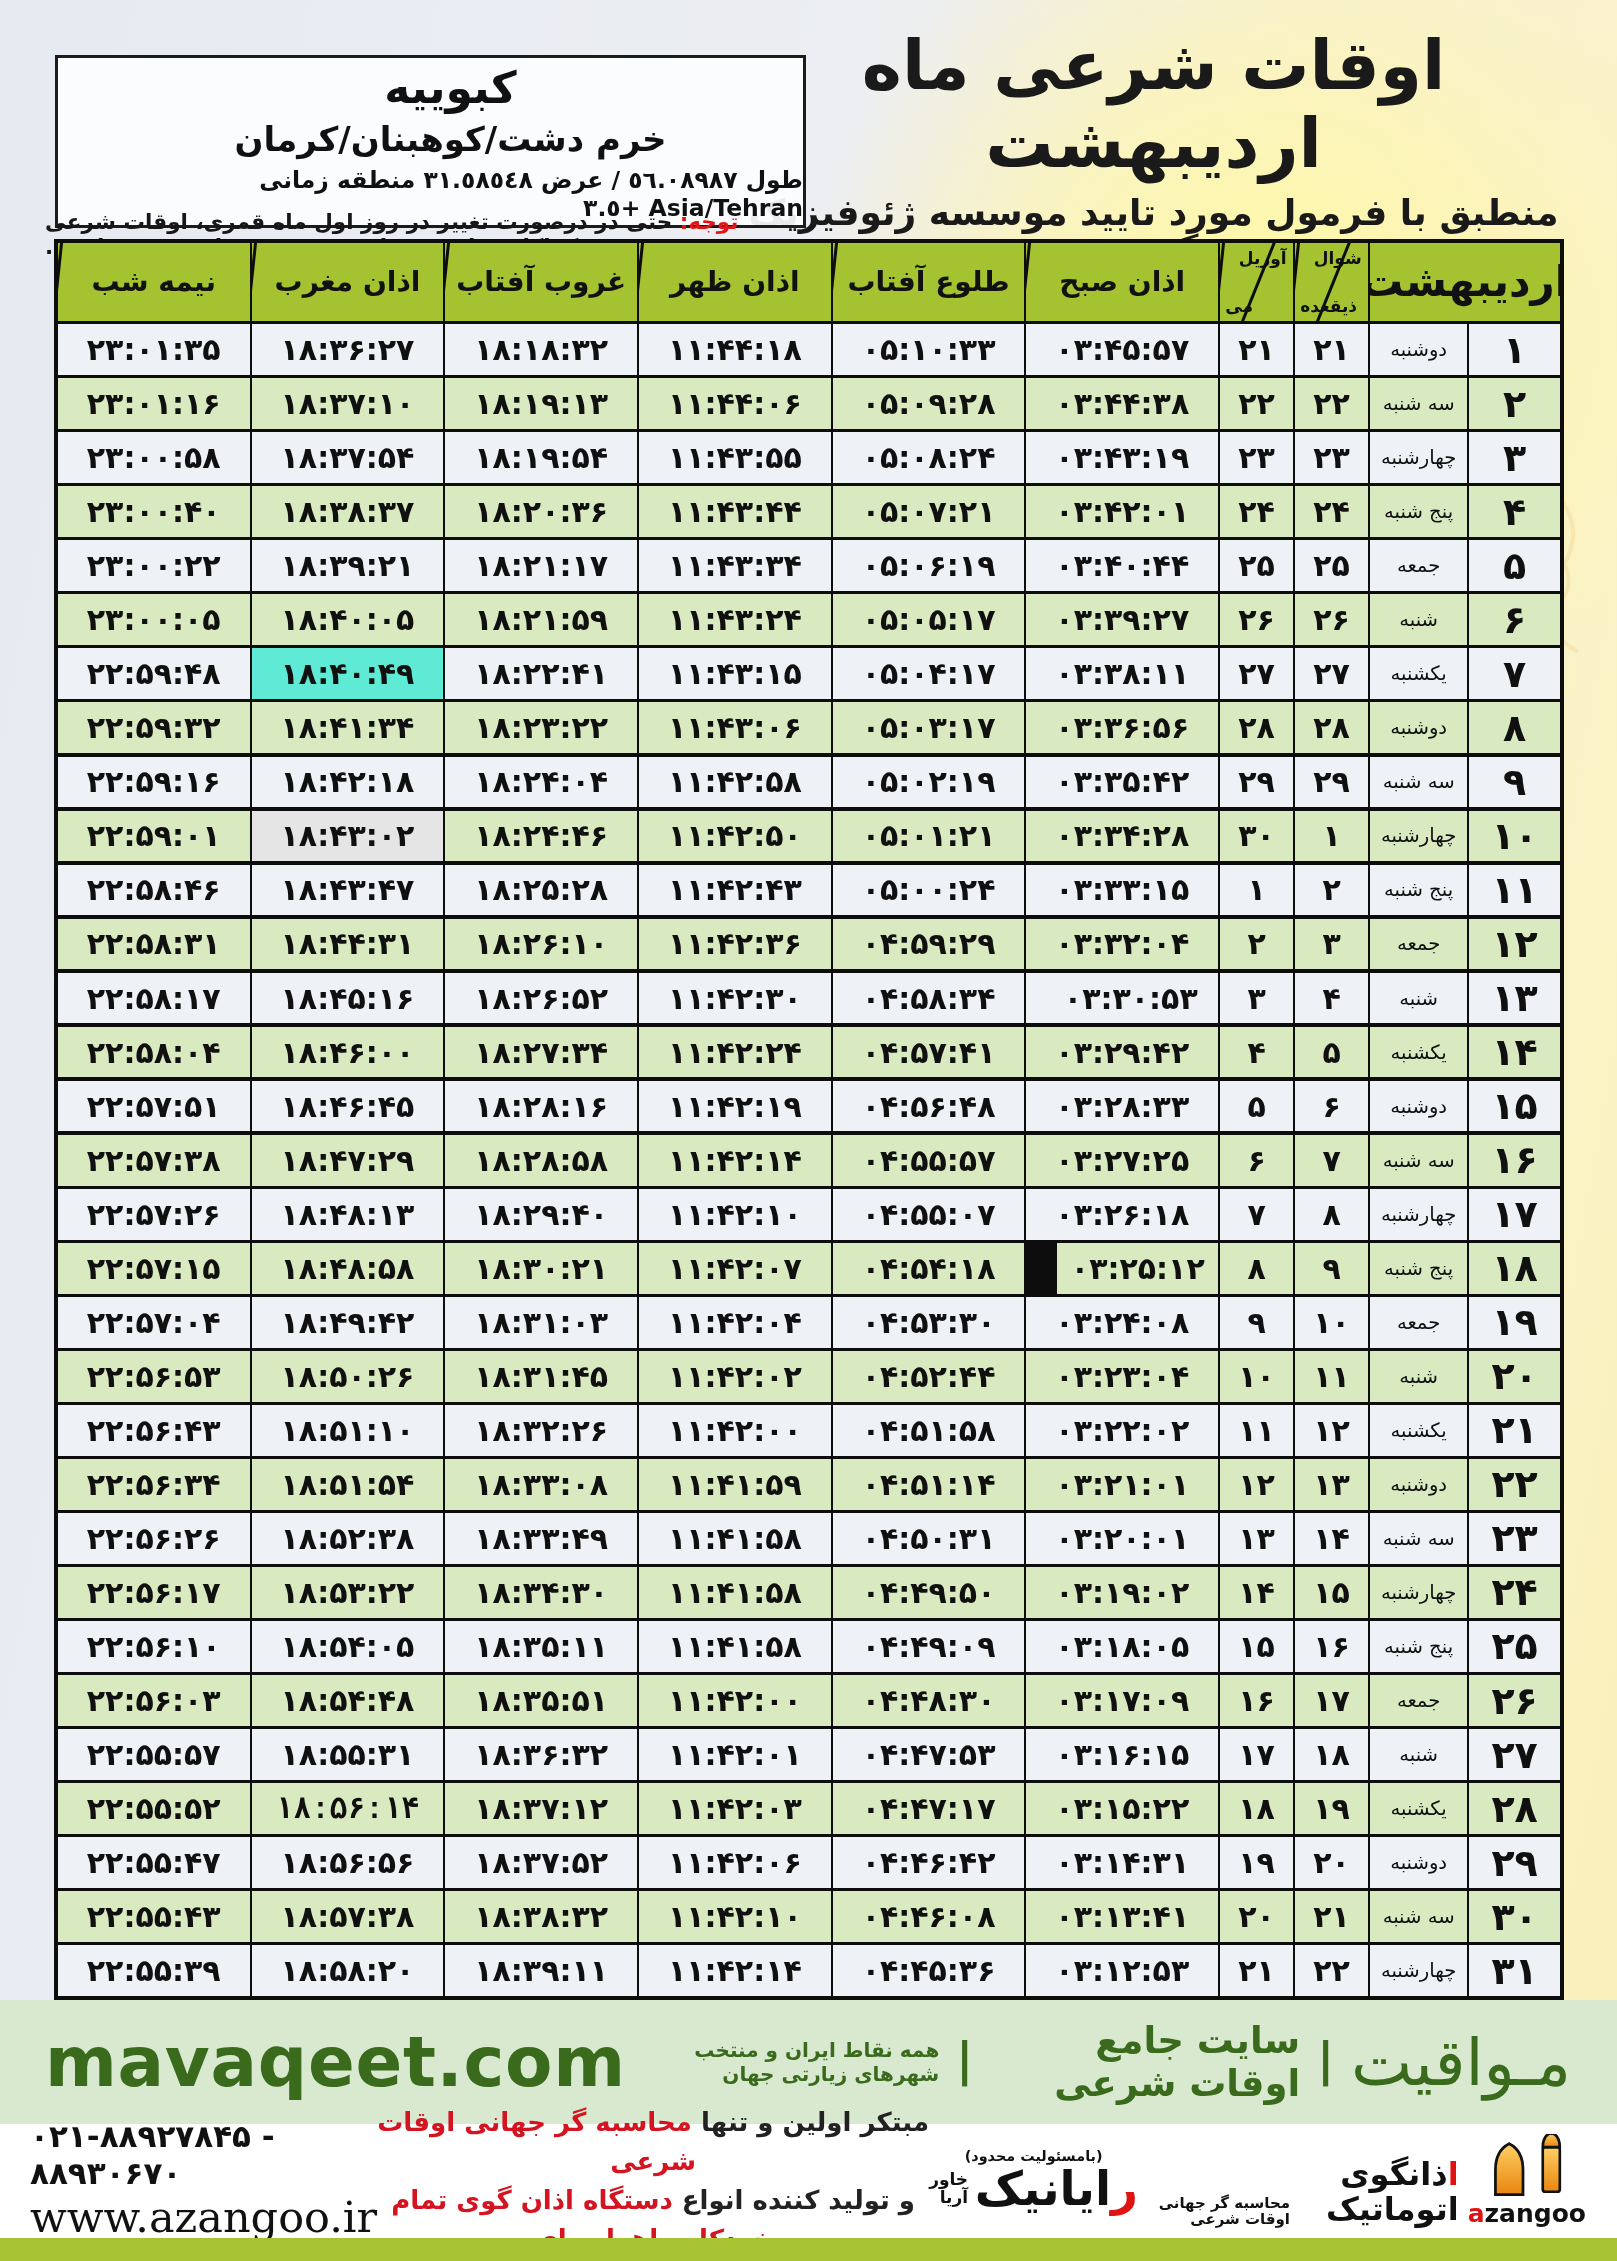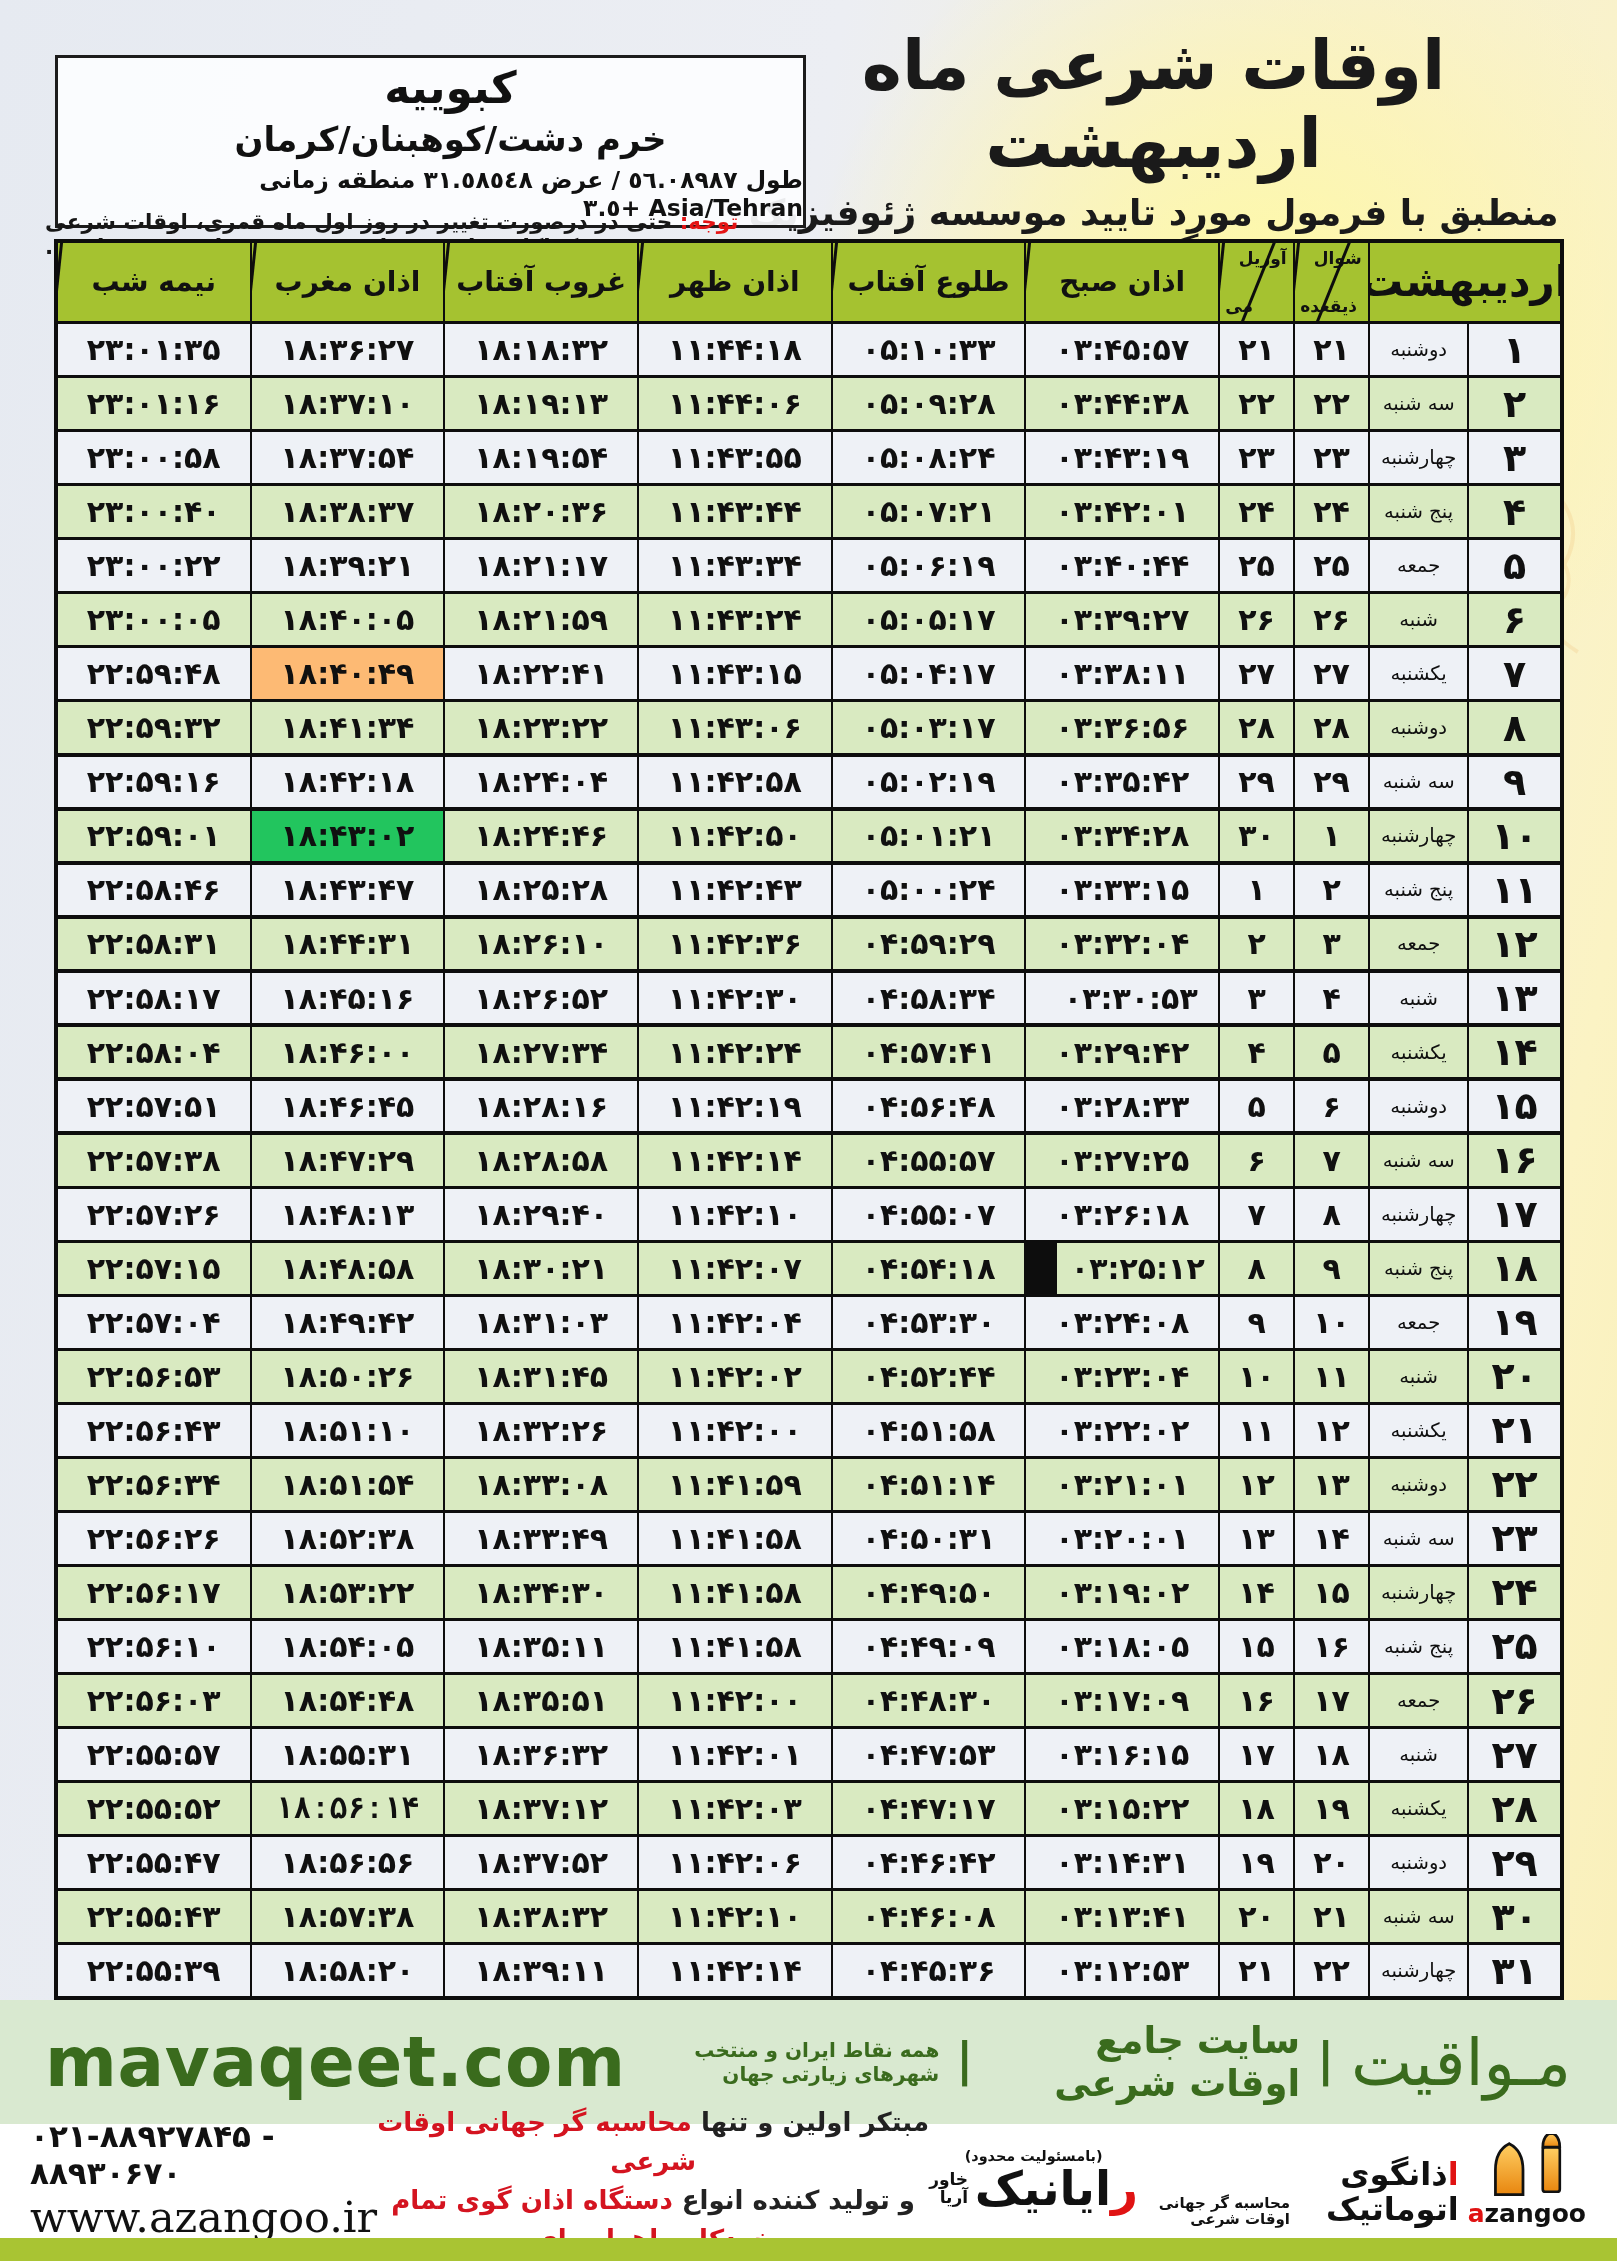--- a/index.html
+++ b/index.html
@@ -208,21 +208,21 @@
     <div class="cell time rowB" style="background: rgb(217, 234, 193);">۲۳:۰۰:۰۵</div>
 
     <div class="cell daynum rowA" style="background: rgb(238, 241, 246);">۷</div>
     <div class="cell wday rowA" style="background: rgb(238, 241, 246);">یکشنبه</div>
     <div class="cell lun rowA" style="background: rgb(238, 241, 246);">۲۷</div>
     <div class="cell greg rowA" style="background: rgb(238, 241, 246);">۲۷</div>
     <div class="cell time rowA" style="background: rgb(238, 241, 246);">۰۳:۳۸:۱۱</div>
     <div class="cell time rowA" style="background: rgb(238, 241, 246);">۰۵:۰۴:۱۷</div>
     <div class="cell time rowA" style="background: rgb(238, 241, 246);">۱۱:۴۳:۱۵</div>
     <div class="cell time rowA" style="background: rgb(238, 241, 246);">۱۸:۲۲:۴۱</div>
-    <div class="cell time rowA" style="background: #fdba74;">۱۸:۴۰:۴۹</div>
+    <div class="cell time rowA" style="background: #5eead4;">۱۸:۴۰:۴۹</div>
     <div class="cell time rowA" style="background: rgb(238, 241, 246);">۲۲:۵۹:۴۸</div>
 
     <div class="cell daynum rowB" style="background: rgb(217, 234, 193);">۸</div>
     <div class="cell wday rowB" style="background: rgb(217, 234, 193);">دوشنبه</div>
     <div class="cell lun rowB" style="background: rgb(217, 234, 193);">۲۸</div>
     <div class="cell greg rowB" style="background: rgb(217, 234, 193);">۲۸</div>
     <div class="cell time rowB" style="background: rgb(217, 234, 193);">۰۳:۳۶:۵۶</div>
     <div class="cell time rowB" style="background: rgb(217, 234, 193);">۰۵:۰۳:۱۷</div>
     <div class="cell time rowB" style="background: rgb(217, 234, 193);">۱۱:۴۳:۰۶</div>
     <div class="cell time rowB" style="background: rgb(217, 234, 193);">۱۸:۲۳:۲۲</div>
@@ -241,21 +241,21 @@
     <div class="cell time rowA" style="background: rgb(238, 241, 246);">۲۲:۵۹:۱۶</div>
 
     <div class="cell daynum rowB" style="background: rgb(217, 234, 193);">۱۰</div>
     <div class="cell wday rowB" style="background: rgb(217, 234, 193);">چهارشنبه</div>
     <div class="cell lun rowB" style="background: rgb(217, 234, 193);">۱</div>
     <div class="cell greg rowB" style="background: rgb(217, 234, 193);">۳۰</div>
     <div class="cell time rowB" style="background: rgb(217, 234, 193);">۰۳:۳۴:۲۸</div>
     <div class="cell time rowB" style="background: rgb(217, 234, 193);">۰۵:۰۱:۲۱</div>
     <div class="cell time rowB" style="background: rgb(217, 234, 193);">۱۱:۴۲:۵۰</div>
     <div class="cell time rowB" style="background: rgb(217, 234, 193);">۱۸:۲۴:۴۶</div>
-    <div class="cell time rowB" style="background: #22c55e;">۱۸:۴۳:۰۲</div>
+    <div class="cell time rowB" style="background: #e5e5e5;">۱۸:۴۳:۰۲</div>
     <div class="cell time rowB" style="background: rgb(217, 234, 193);">۲۲:۵۹:۰۱</div>
 
     <div class="cell daynum rowA" style="background: rgb(238, 241, 246);">۱۱</div>
     <div class="cell wday rowA" style="background: rgb(238, 241, 246);">پنج شنبه</div>
     <div class="cell lun rowA" style="background: rgb(238, 241, 246);">۲</div>
     <div class="cell greg rowA" style="background: rgb(238, 241, 246);">۱</div>
     <div class="cell time rowA" style="background: rgb(238, 241, 246);">۰۳:۳۳:۱۵</div>
     <div class="cell time rowA" style="background: rgb(238, 241, 246);">۰۵:۰۰:۲۴</div>
     <div class="cell time rowA" style="background: rgb(238, 241, 246);">۱۱:۴۲:۴۳</div>
     <div class="cell time rowA" style="background: rgb(238, 241, 246);">۱۸:۲۵:۲۸</div>

